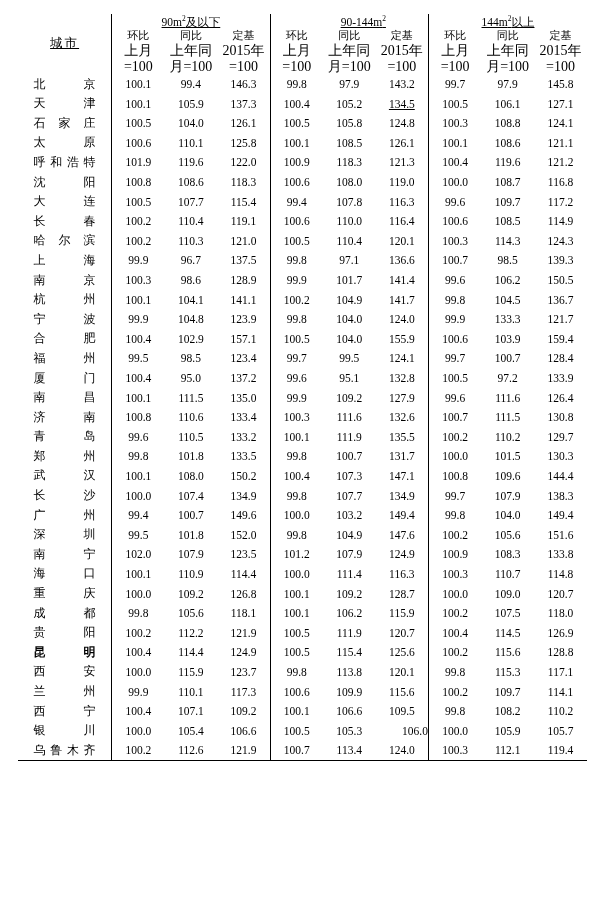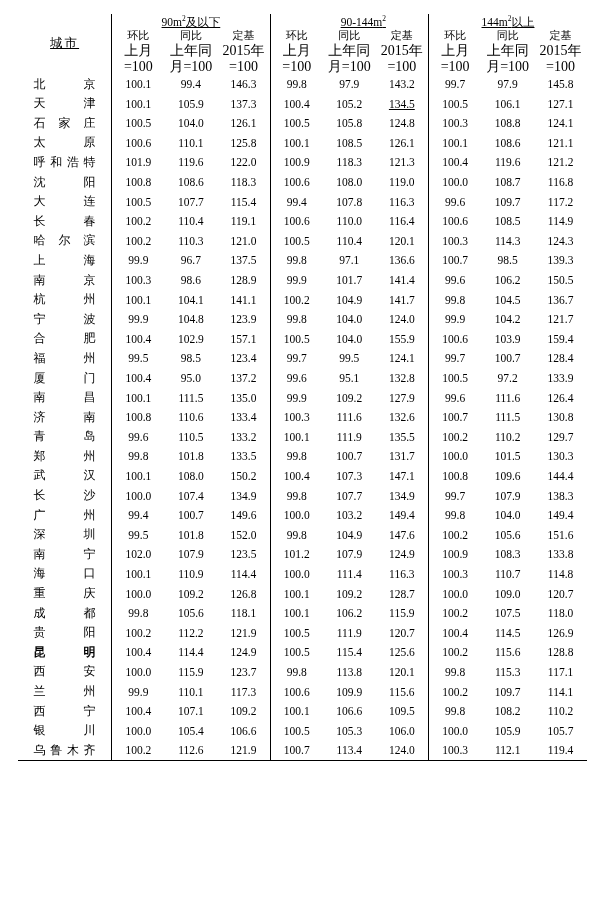--- a/index.html
+++ b/index.html
@@ -280,21 +280,21 @@
         </tr>
         <tr>
           <td class="city" style="border-right: 1px solid rgb(0, 0, 0);"><span class="c2">宁波</span></td>
           <td>99.9</td>
           <td>104.8</td>
           <td style="border-right: 1px solid rgb(0, 0, 0);">123.9</td>
           <td>99.8</td>
           <td>104.0</td>
           <td style="border-right: 1px solid rgb(0, 0, 0);">124.0</td>
           <td>99.9</td>
-          <td>104.2</td>
+          <td>133.3</td>
           <td>121.7</td>
         </tr>
         <tr>
           <td class="city" style="border-right: 1px solid rgb(0, 0, 0);"><span class="c2">合肥</span></td>
           <td>100.4</td>
           <td>102.9</td>
           <td style="border-right: 1px solid rgb(0, 0, 0);">157.1</td>
           <td>100.5</td>
           <td>104.0</td>
           <td style="border-right: 1px solid rgb(0, 0, 0);">155.9</td>
@@ -530,21 +530,21 @@
           <td>108.2</td>
           <td>110.2</td>
         </tr>
         <tr>
           <td class="city" style="border-right: 1px solid rgb(0, 0, 0);"><span class="c2">银川</span></td>
           <td>100.0</td>
           <td>105.4</td>
           <td style="border-right: 1px solid rgb(0, 0, 0);">106.6</td>
           <td>100.5</td>
           <td>105.3</td>
-          <td style="border-right: 1px solid rgb(0, 0, 0);">106.0</td>
+          <td style="border-right: 1px solid rgb(0, 0, 0); text-align: right;">106.0</td>
           <td>100.0</td>
           <td>105.9</td>
           <td>105.7</td>
         </tr>
         <tr>
           <td class="city" style="border-right: 1px solid rgb(0, 0, 0); border-bottom: 1.6px solid rgb(0, 0, 0);"><span class="c2">乌鲁木齐</span></td>
           <td style="border-bottom: 1.6px solid rgb(0, 0, 0);">100.2</td>
           <td style="border-bottom: 1.6px solid rgb(0, 0, 0);">112.6</td>
           <td style="border-right: 1px solid rgb(0, 0, 0); border-bottom: 1.6px solid rgb(0, 0, 0);">121.9</td>
           <td style="border-bottom: 1.6px solid rgb(0, 0, 0);">100.7</td>

